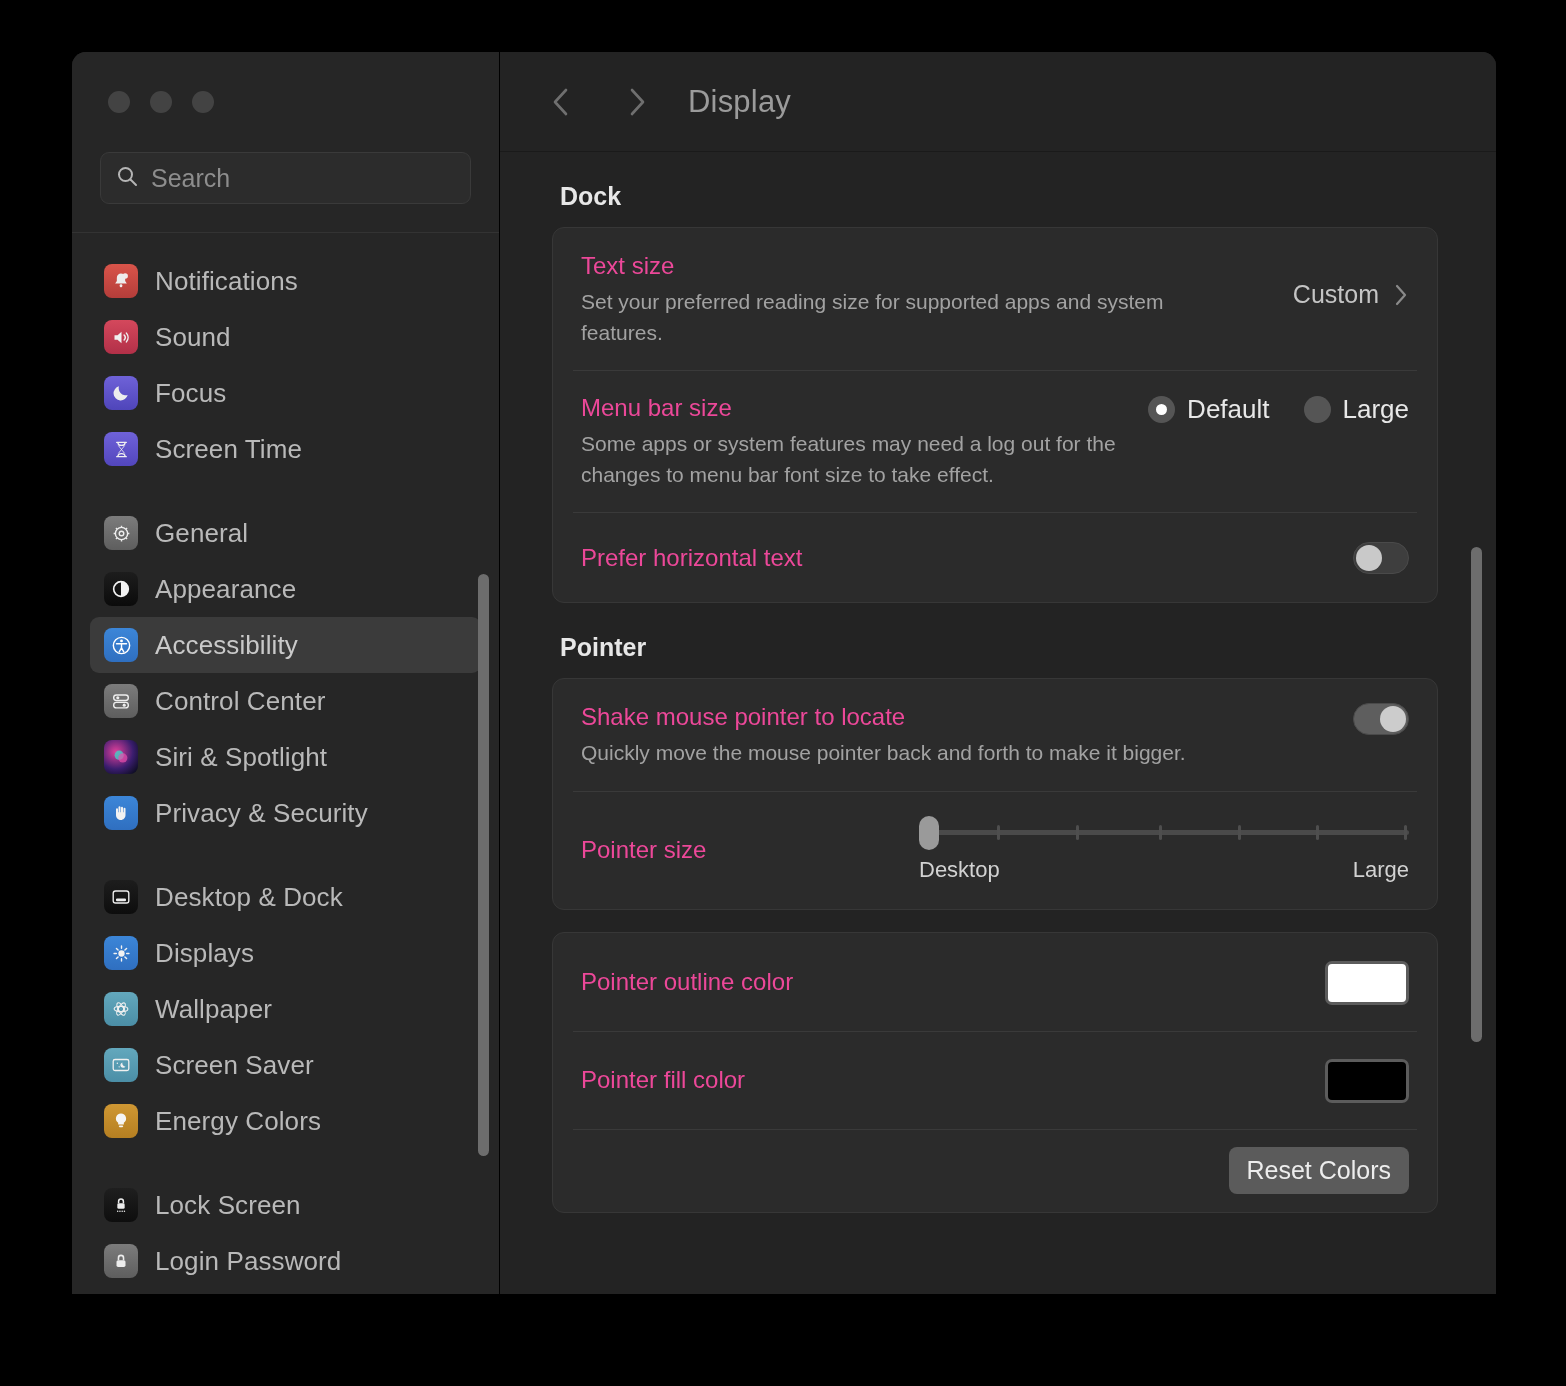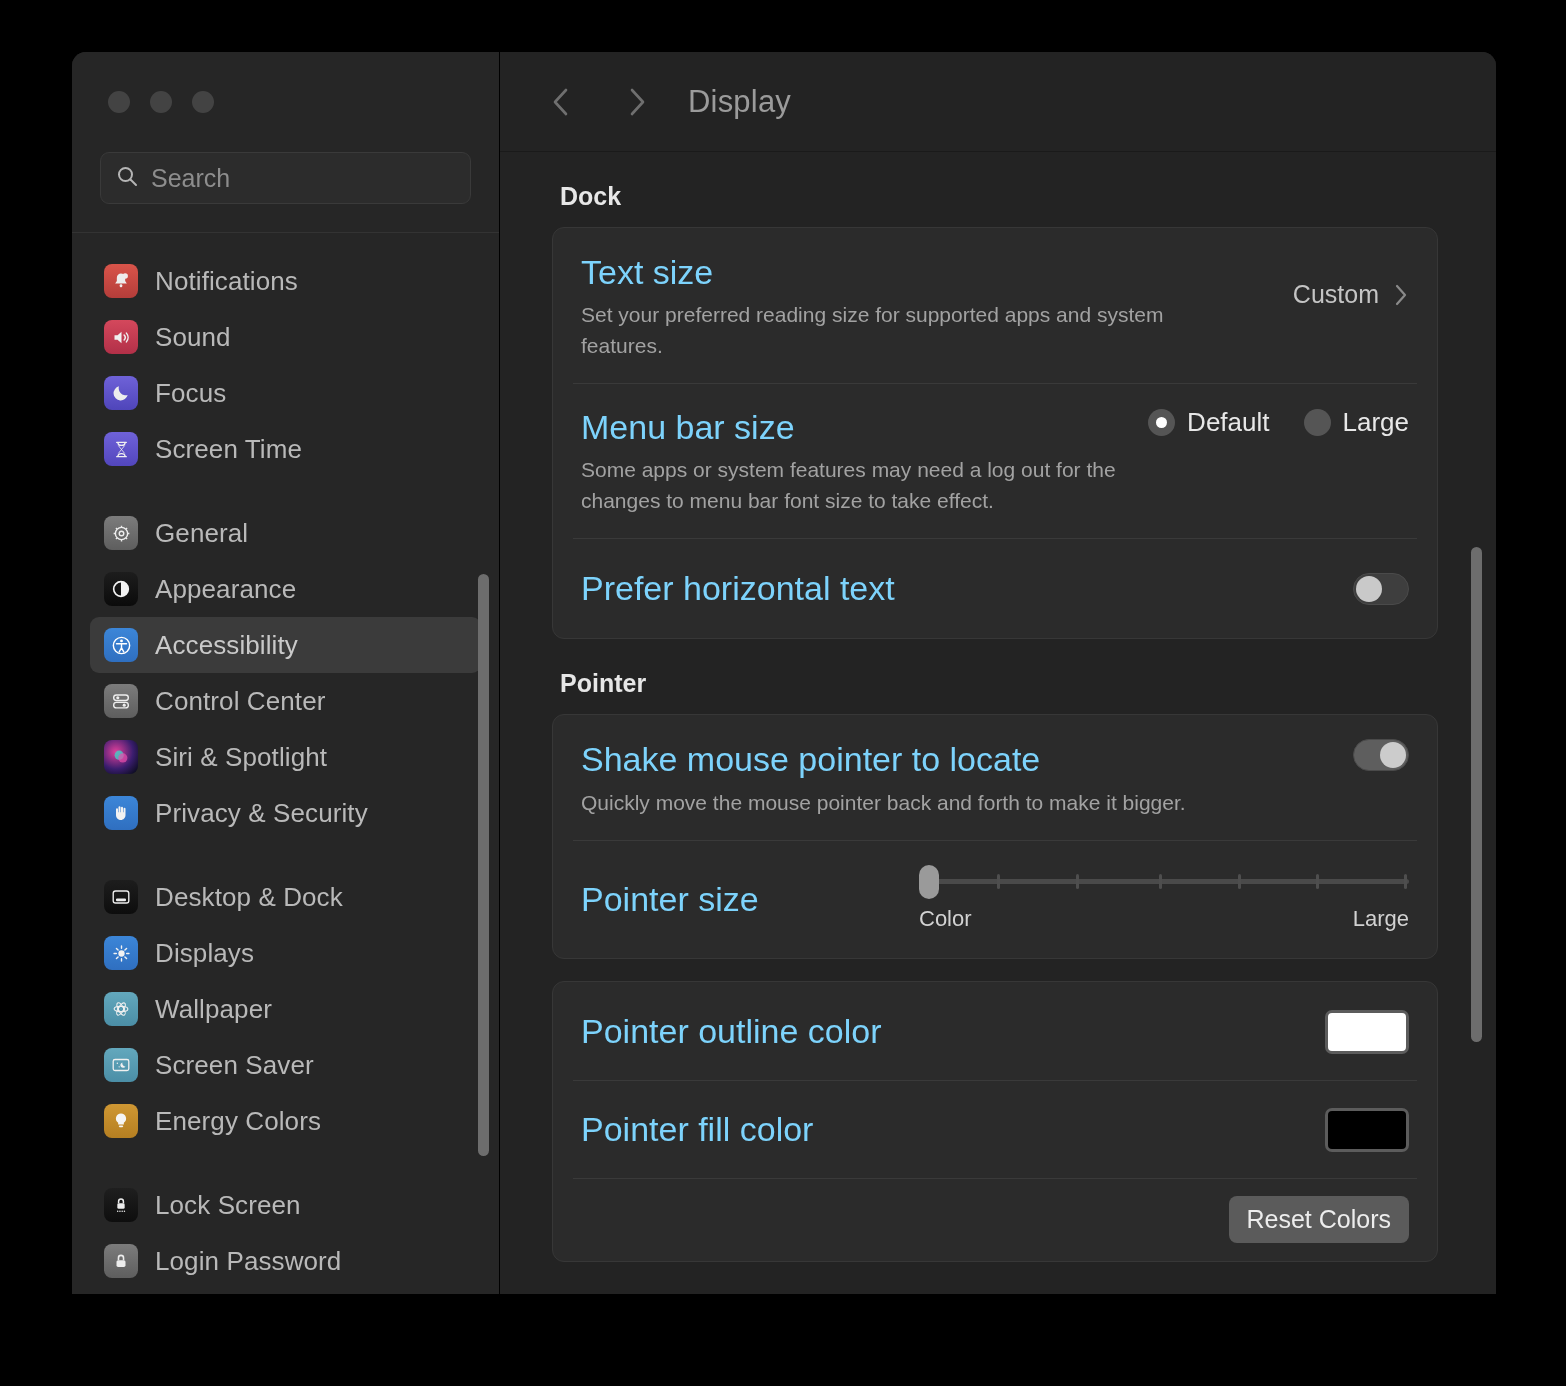--- a/index.html
+++ b/index.html
@@ -191,22 +191,22 @@
   }
   .row + .row::before {
     content: "";
     position: absolute;
     left: 20px; right: 20px; top: 0;
     height: 1px;
     background: #3a3a3a;
   }
   .row-main { flex: 1; min-width: 0; }
   .row-title {
-    font-size: 34px;
-    color: #7dd3fc;
+    font-size: 24px;
+    color: #ec4899;
     line-height: 1.3;
   }
   .row-desc {
     font-size: 21px;
     color: #a2a2a2;
     line-height: 1.45;
     margin-top: 6px;
     max-width: 600px;
   }
   .row-ctl {
@@ -635,21 +635,21 @@
               <div class="slider-line"></div>
               <div class="slider-tick" style="left:16%;"></div>
               <div class="slider-tick" style="left:32%;"></div>
               <div class="slider-tick" style="left:49%;"></div>
               <div class="slider-tick" style="left:65%;"></div>
               <div class="slider-tick" style="left:81%;"></div>
               <div class="slider-tick" style="left:99%;"></div>
               <div class="slider-knob"></div>
             </div>
             <div class="slider-labels">
-              <span>Color</span>
+              <span>Desktop</span>
               <span>Large</span>
             </div>
           </div>
         </div>
       </div>
 
       <div class="card" style="margin-top:22px;">
         <div class="row" style="align-items:center;padding-top:26px;padding-bottom:26px;">
           <div class="row-main">
             <div class="row-title">Pointer outline color</div>

